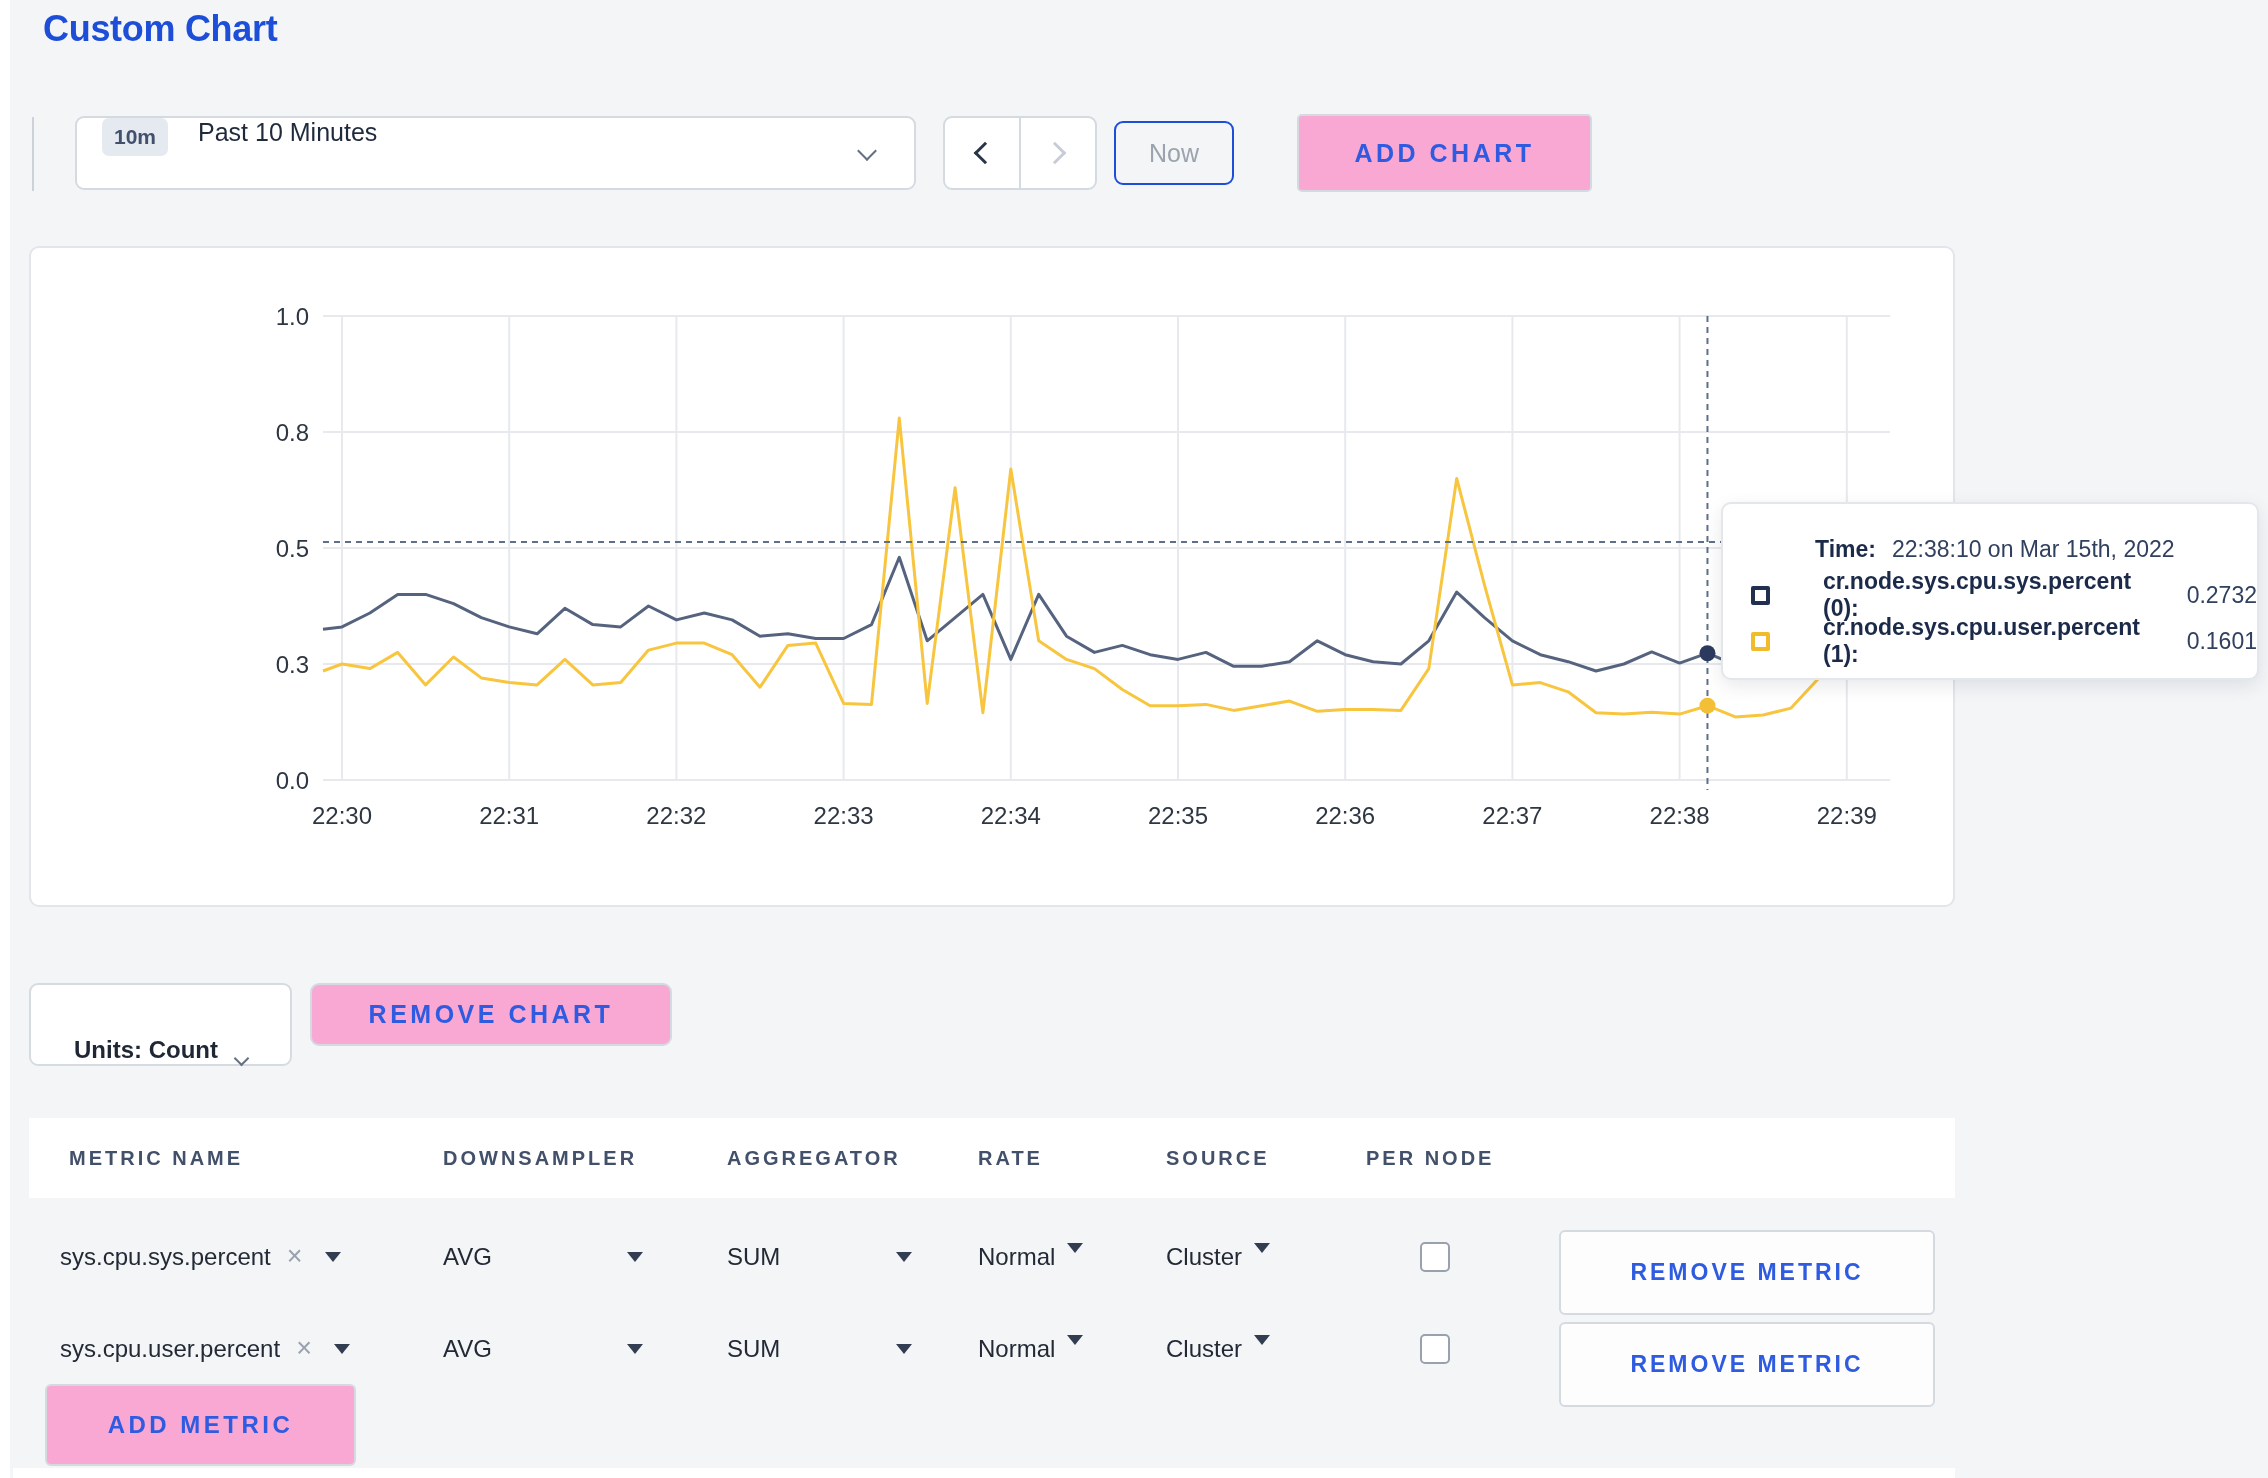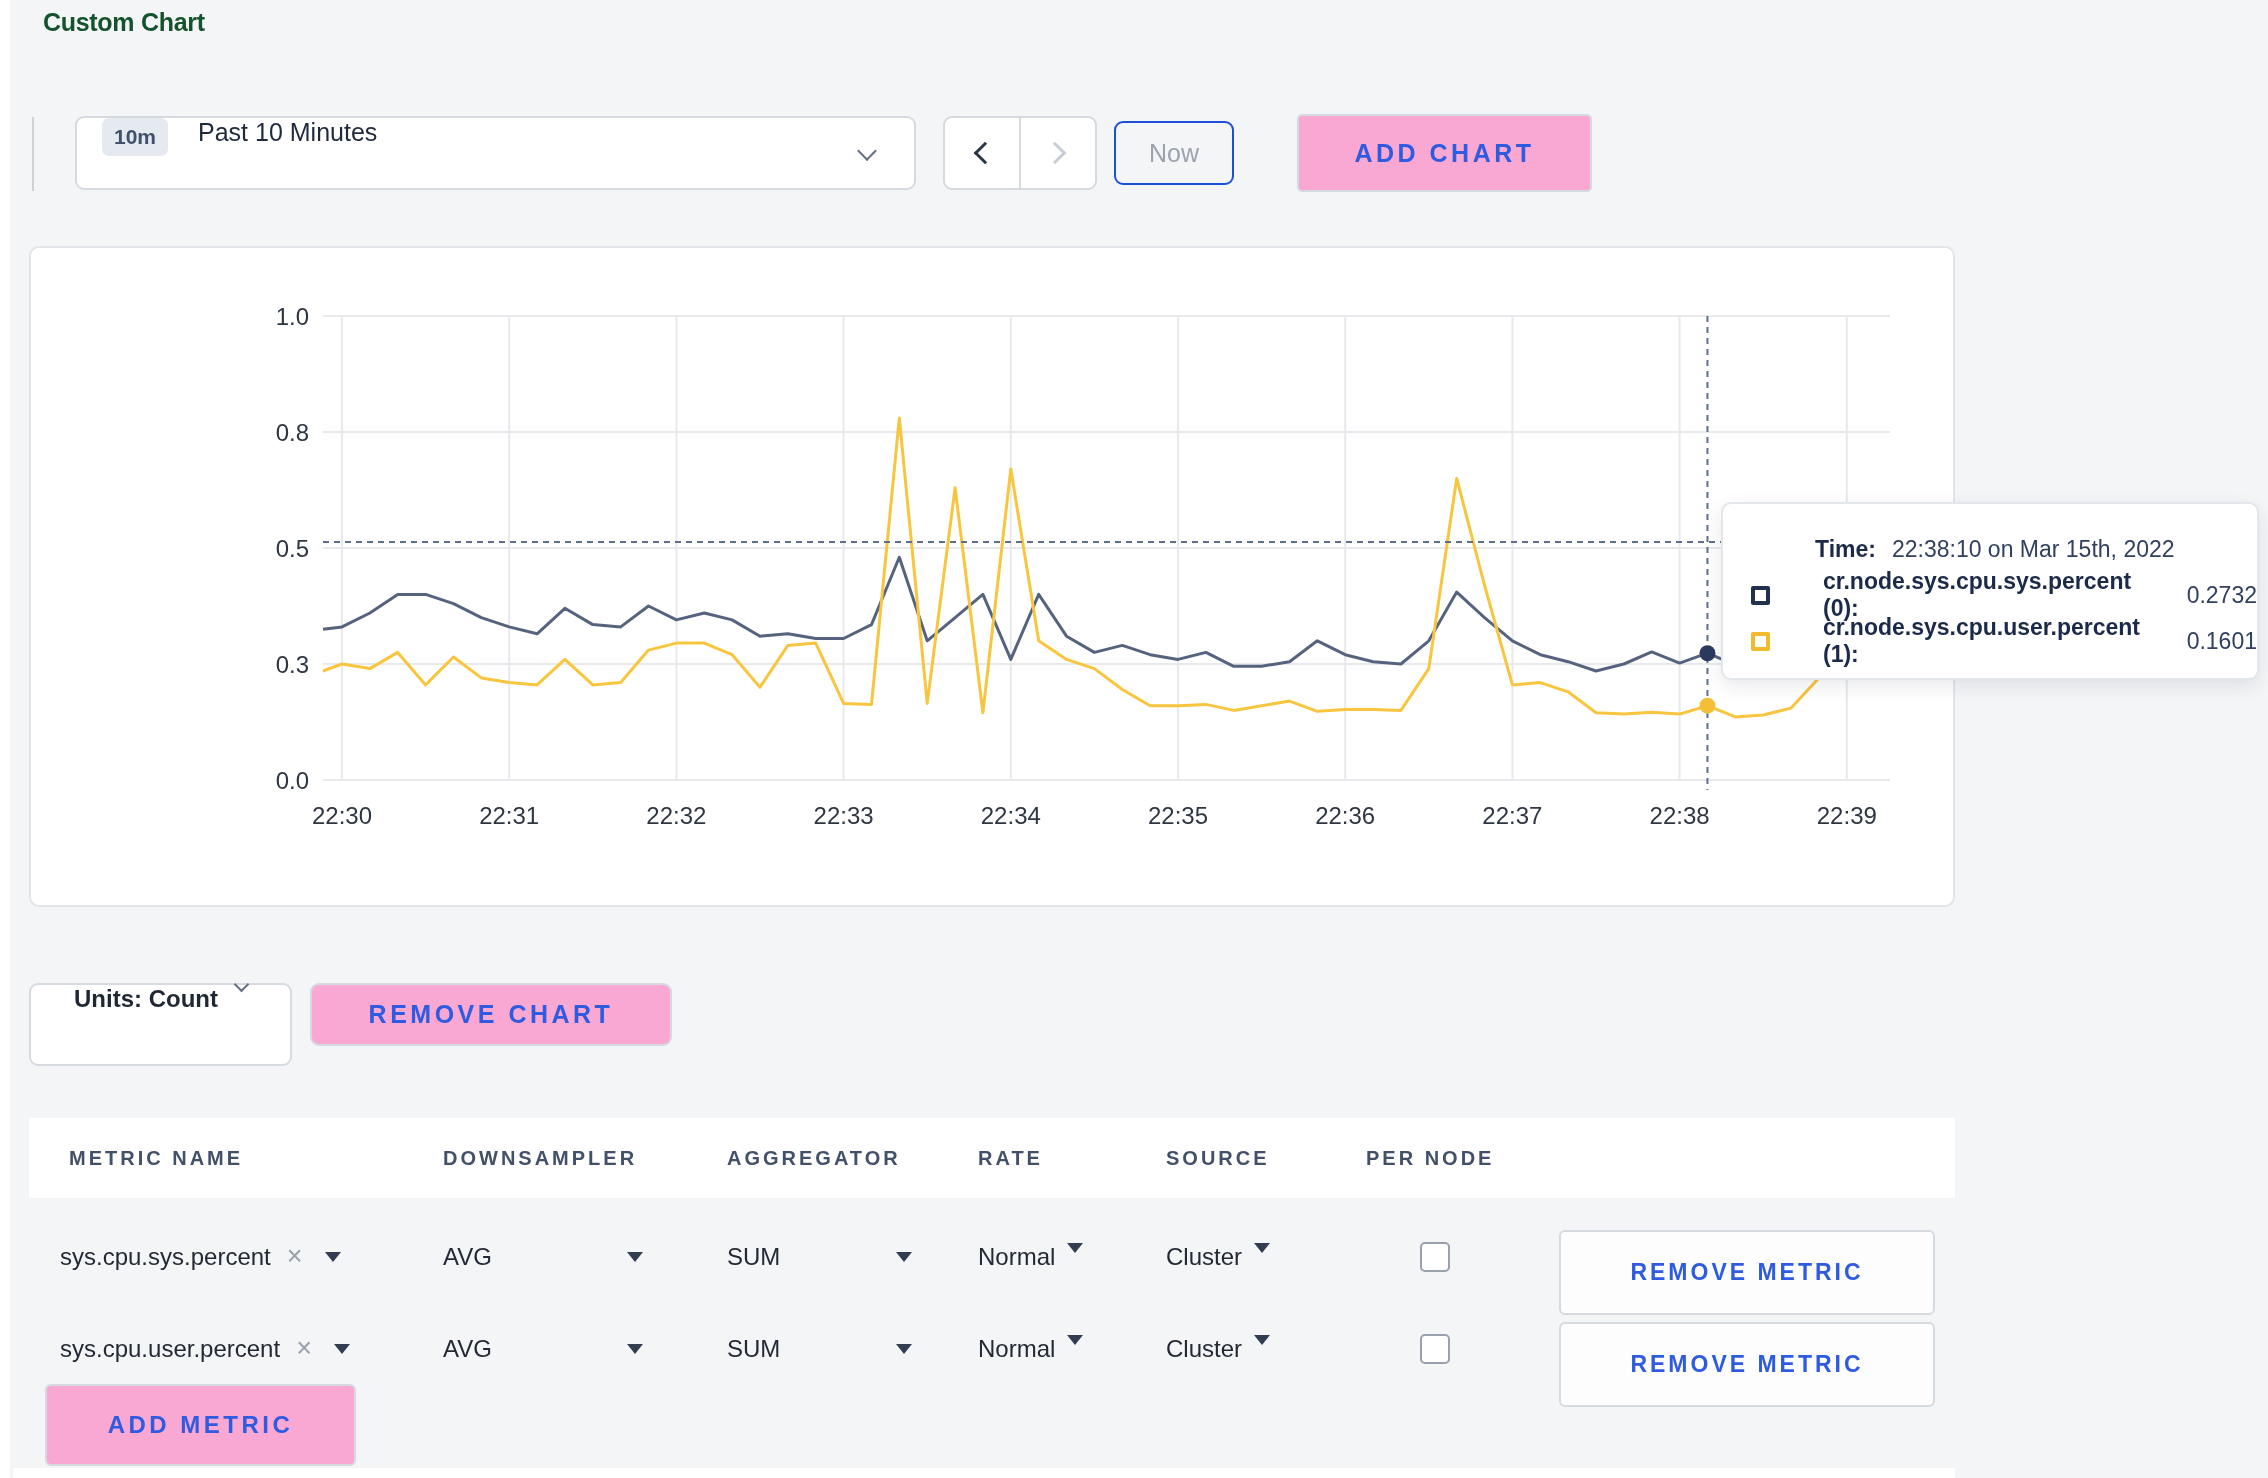--- a/index.html
+++ b/index.html
@@ -12,21 +12,21 @@
   }
   *{margin:0;padding:0;box-sizing:border-box;}
   html,body{width:2268px;height:1478px;}
   body{
     position:relative;background:var(--page-bg);
     font-family:"Liberation Sans",sans-serif;color:var(--ink);
     overflow:hidden;
   }
   .abs{position:absolute;}
   
-  .page-title{left:43px;top:8px;font-size:25px;font-weight:600;color:#14532d;letter-spacing:-.3px;}
+  .page-title{left:43px;top:8px;font-size:36px;font-weight:600;color:#1d4ed8;letter-spacing:-.3px;}
   .toolbar-divider{left:32px;top:117px;width:2px;height:74px;background:#cdd2d9;}
   .time-dropdown{
     left:75px;top:116px;width:841px;height:74px;background:#fff;
     border:2px solid var(--ctl-border);border-radius:9px;
     display:flex;align-items:flex-start;cursor:pointer;
   }
   .time-badge{
     margin-left:25px;background:#e5e9f0;border-radius:7px;padding:7px 12px;
     font-size:21px;font-weight:700;color:#41506b;
   }
@@ -69,21 +69,21 @@
   }
   .tt-row{height:46px;display:flex;align-items:center;font-size:23px;color:#31405f;}
   .tt-row.time{padding-left:52px;}
   .tt-row.series{padding-left:28px;}
   .tt-bold{font-weight:700;color:#1b2a49;margin-left:40px;}
   .tt-val{margin-left:16px;}
   .tt-swatch{width:19px;height:19px;border:4px solid #22304f;border-radius:2px;background:#fff;margin-right:13px;flex:none;}
   
   .units-btn{
     left:29px;top:983px;width:263px;height:83px;background:#fff;border:2px solid #d6dbe2;border-radius:9px;
-    display:flex;align-items:flex-start;justify-content:center;gap:18px;cursor:pointer;
+    display:flex;align-items:flex-end;justify-content:center;gap:18px;cursor:pointer;
   }
   .units-label{font-size:24px;font-weight:700;color:#1f2634;}
   .chev-sm{width:11px;height:11px;border-right:2.5px solid #667083;border-bottom:2.5px solid #667083;transform:rotate(45deg);margin-top:-6px;}
   .remove-chart-btn{left:310px;top:983px;width:362px;height:63px;font-size:25px;border-radius:9px;}
   
   .tbl-grid{display:grid;grid-template-columns:414px 284px 251px 188px 200px 193px 1fr;align-items:center;}
   .tbl-header{
     left:29px;top:1118px;width:1926px;height:80px;background:#fff;
   }
   .th{font-size:20px;font-weight:600;letter-spacing:3px;color:var(--ink-soft);}

